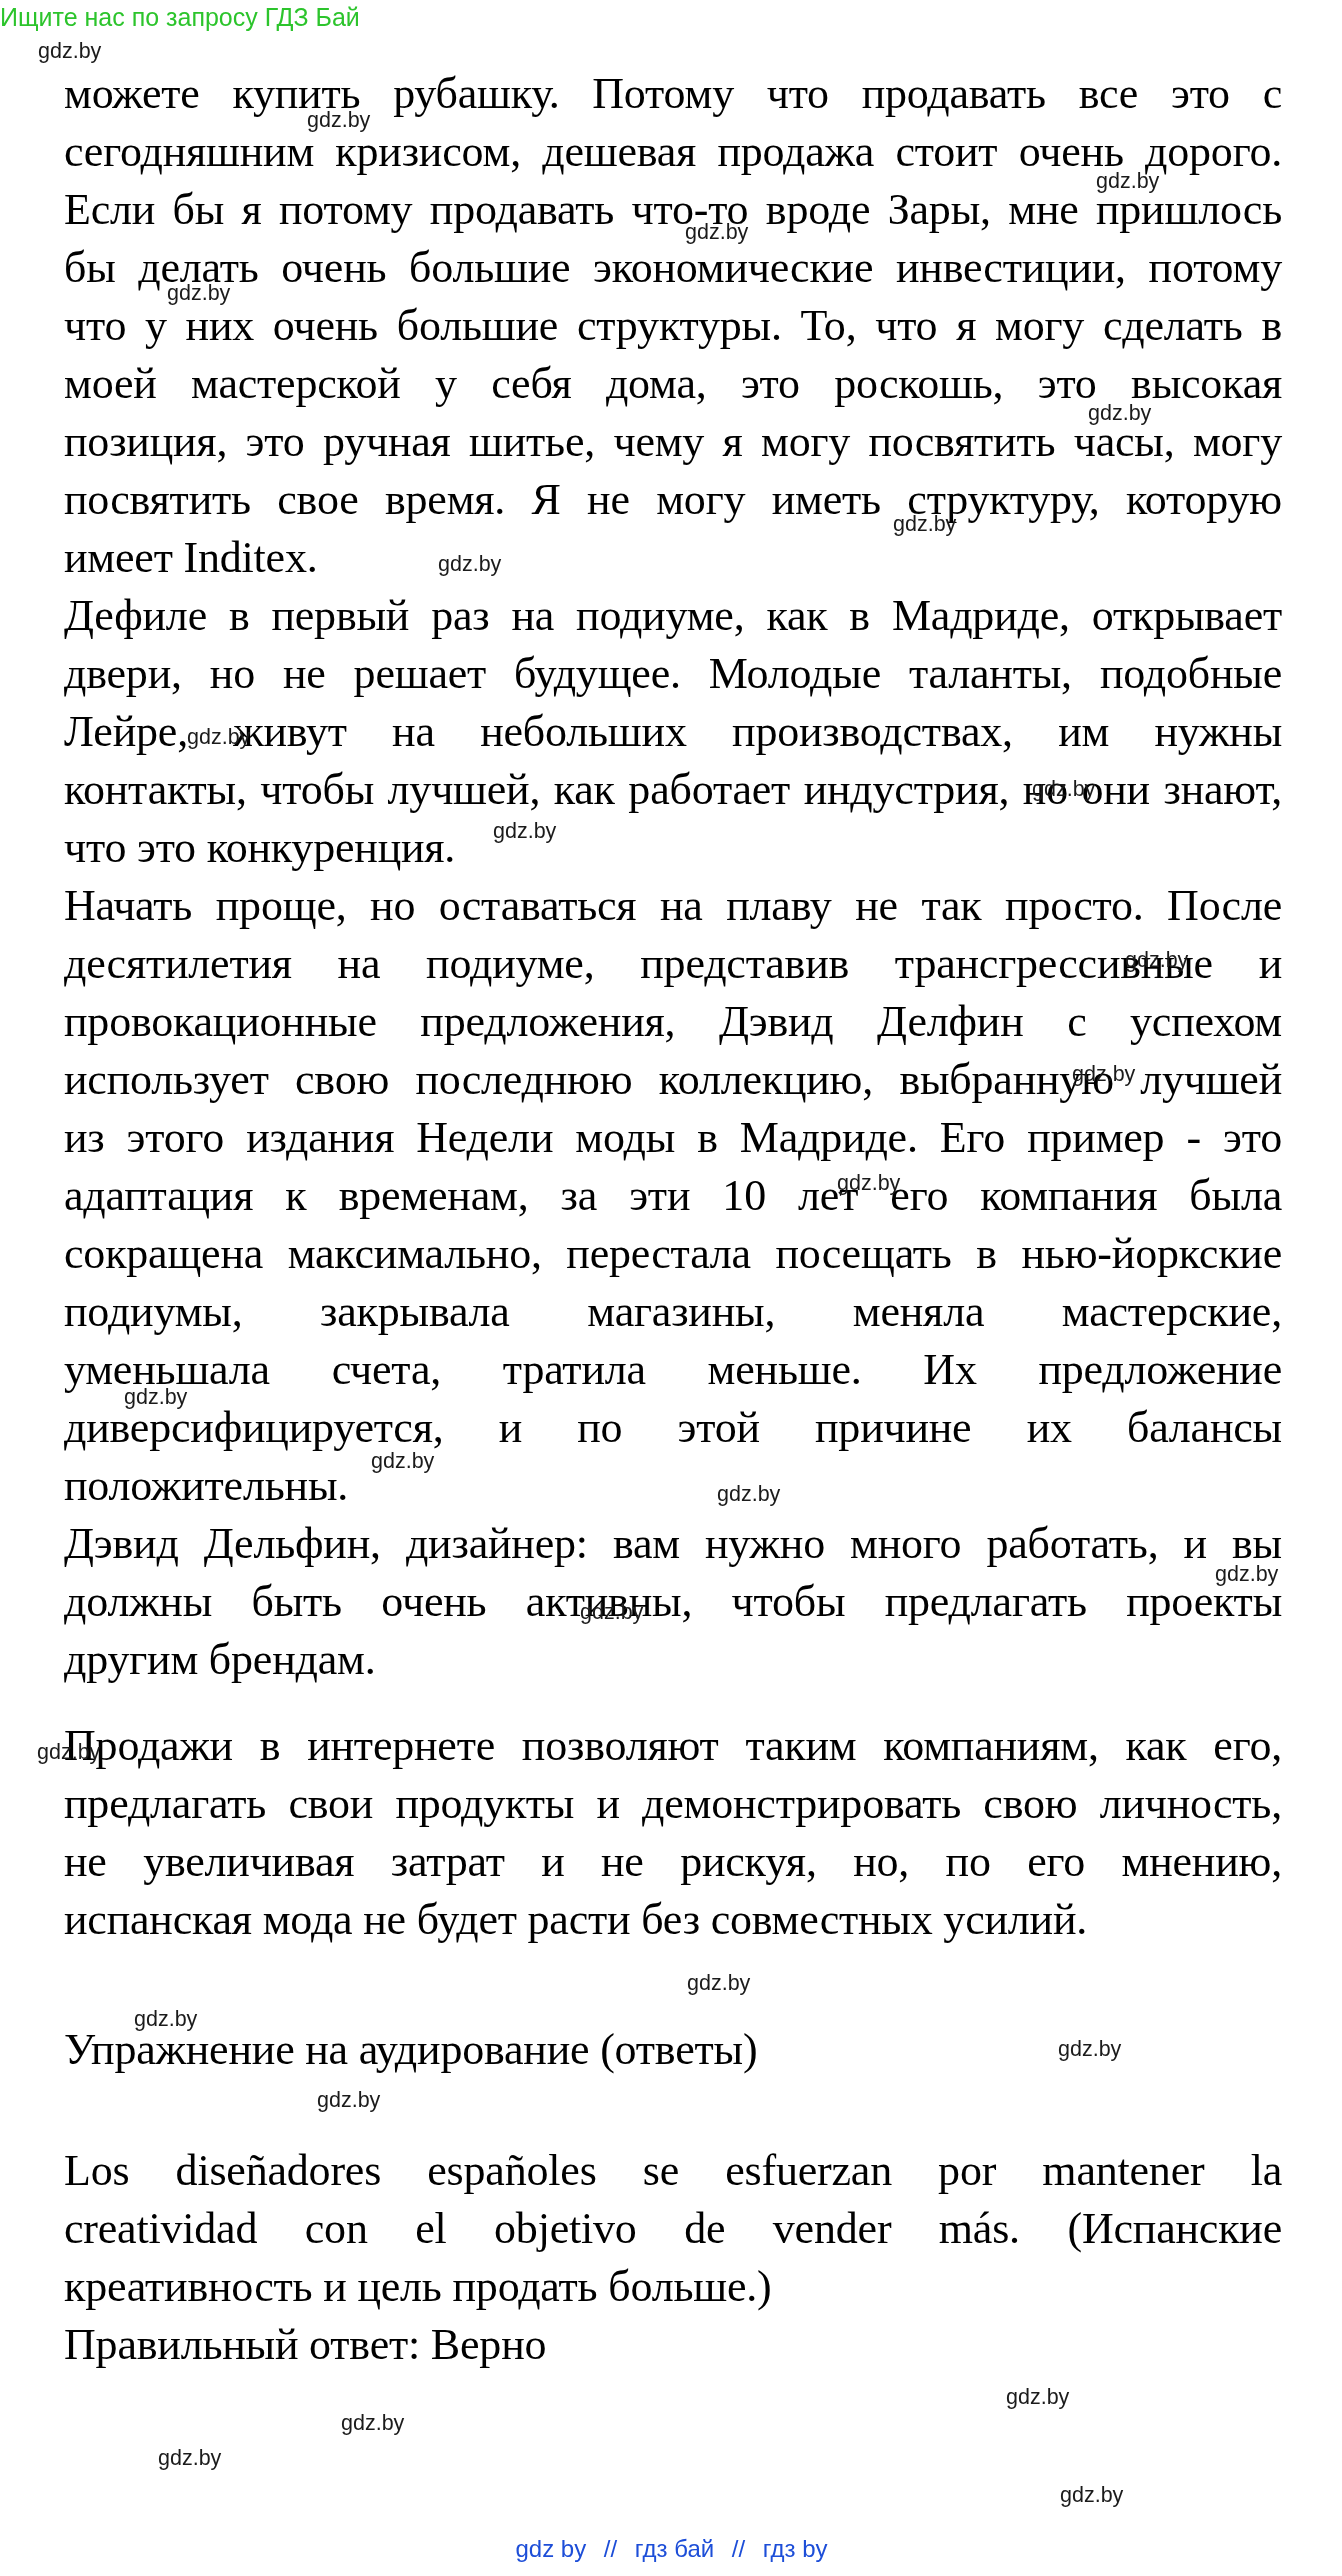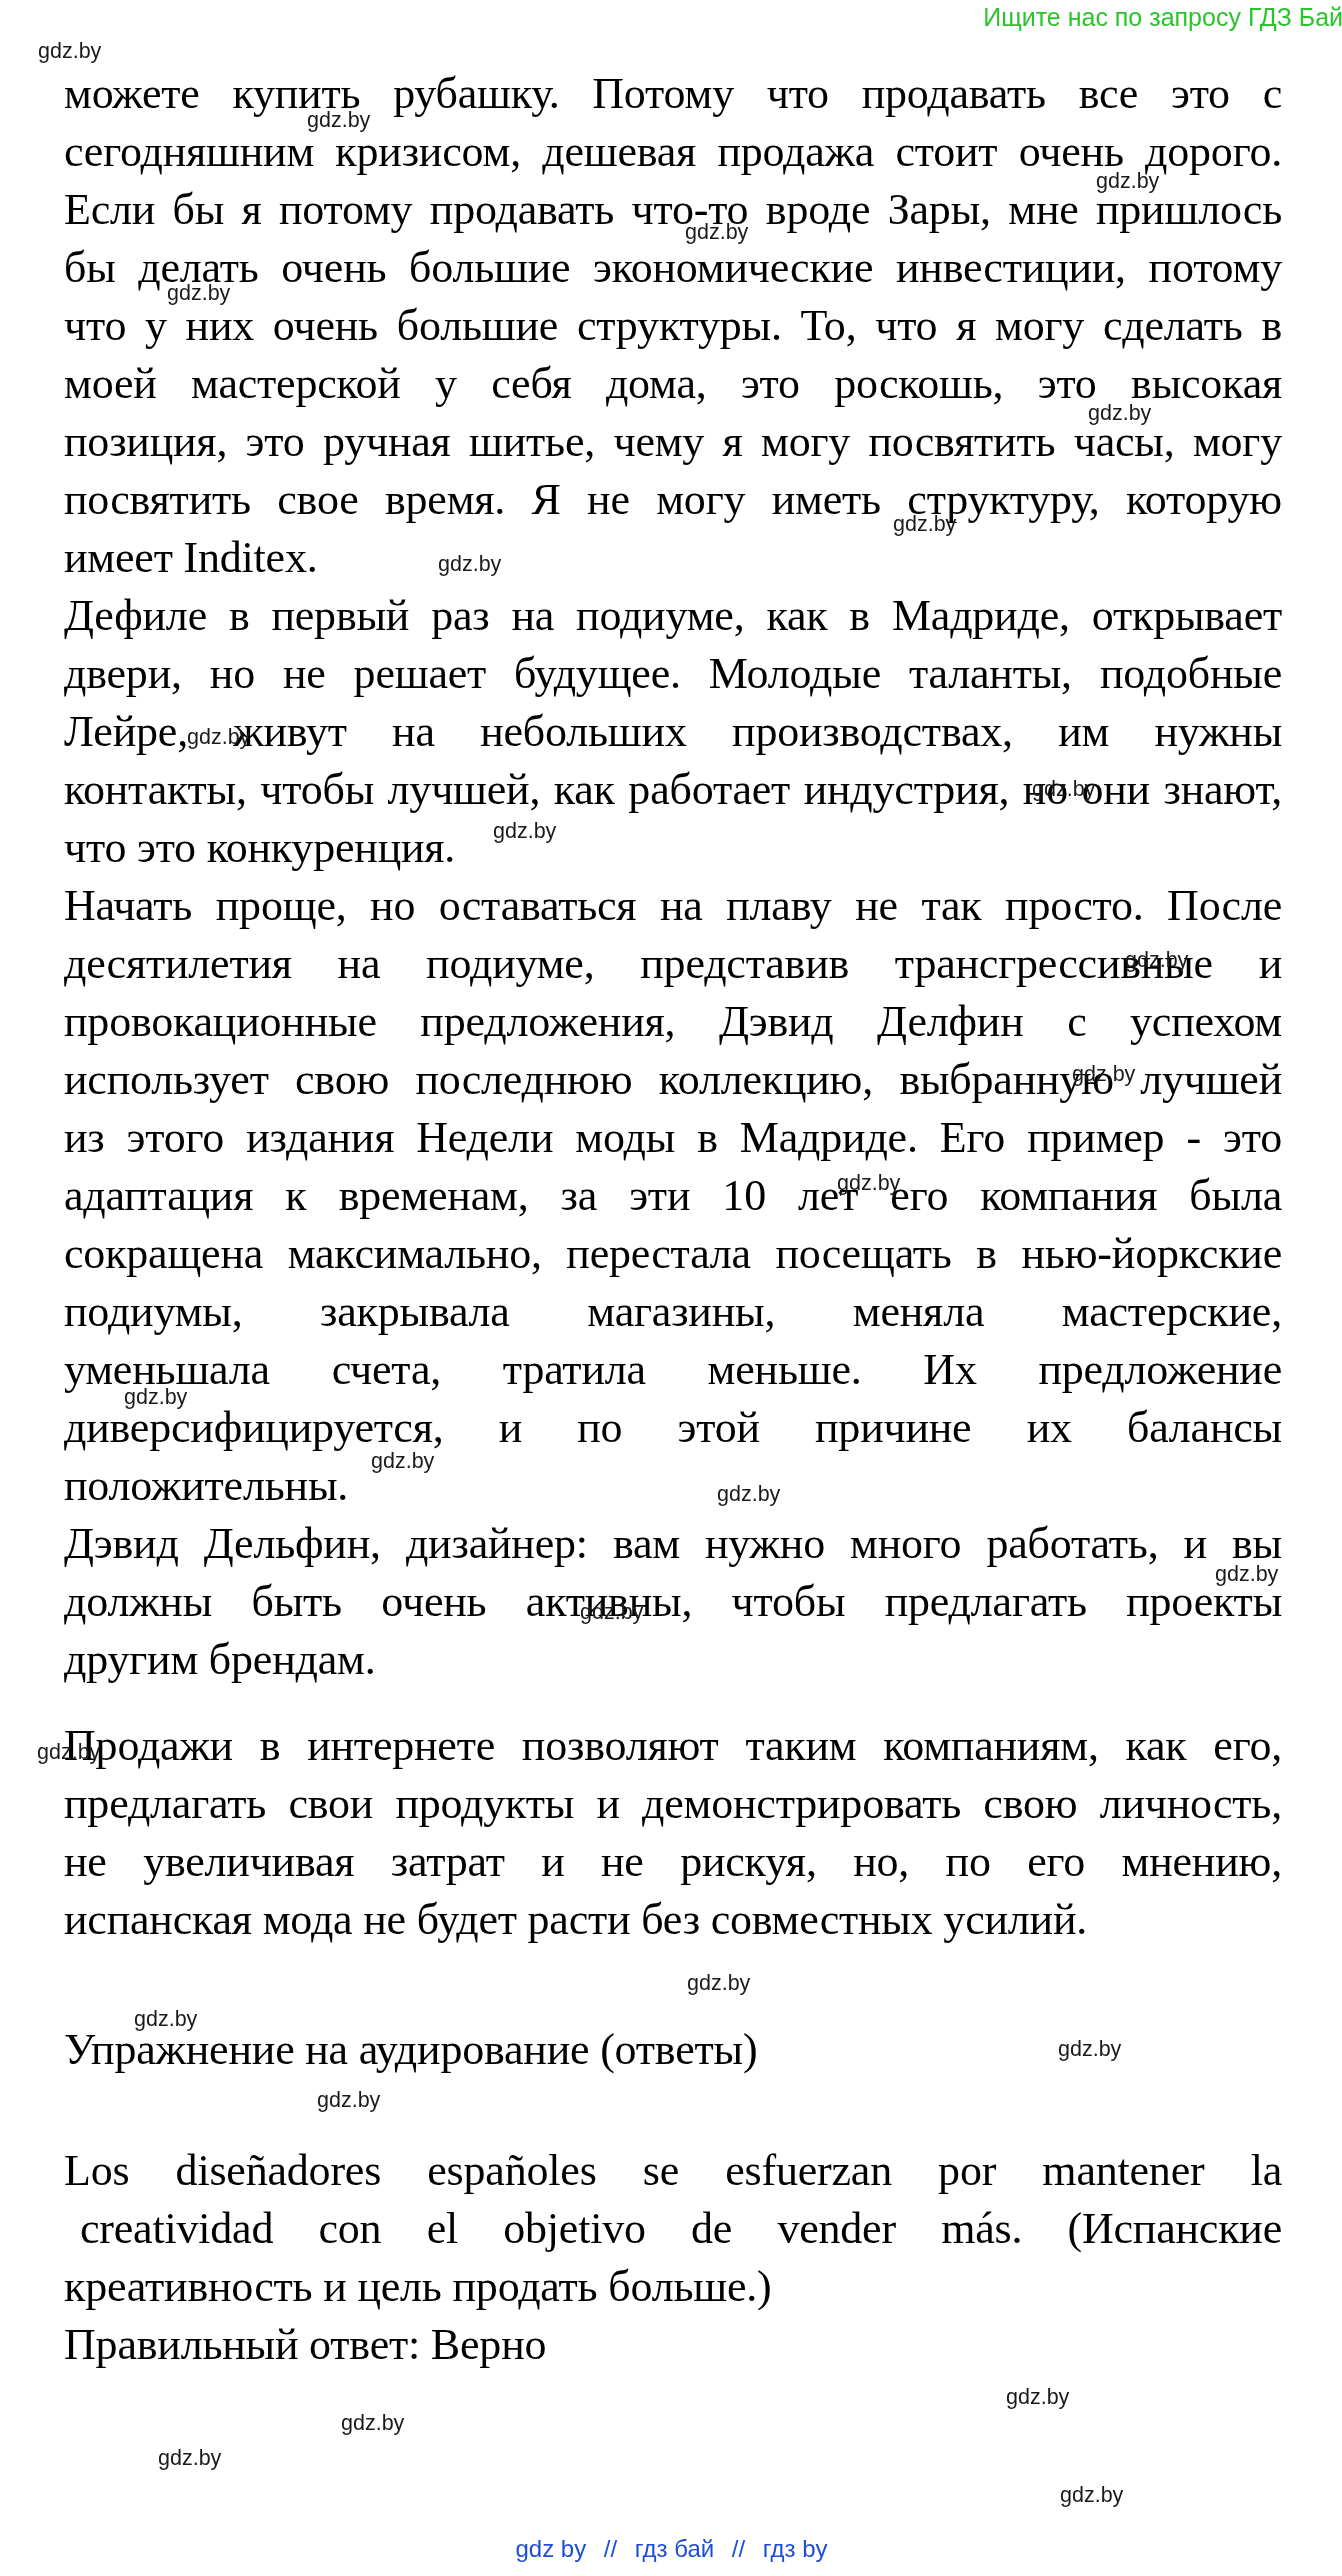--- a/index.html
+++ b/index.html
@@ -9,21 +9,21 @@
     height: 2576px;
     background: #ffffff;
     margin: 0 auto;
     overflow: hidden;
     font-family: "Liberation Serif", "DejaVu Serif", serif;
     color: #000000;
   }
   .site-header {
     position: absolute;
     top: 3.2px; left: 0; right: 0;
-    text-align: right;
+    text-align: left;
     font-family: "Liberation Sans", "DejaVu Sans", sans-serif;
     font-size: 25px;
     font-weight: 400;
   }
   .text-block {
     position: absolute;
     left: 64px;
     width: 1218px;
   }
   .tline {
@@ -92,21 +92,21 @@
       <div class="tline just" style="height: 58px; line-height: 58px; margin-top: 28px;">Продажи в интернете позволяют таким компаниям, как его,</div>
       <div class="tline just" style="height: 58px; line-height: 58px;">предлагать свои продукты и демонстрировать свою личность,</div>
       <div class="tline just" style="height: 58px; line-height: 58px;">не увеличивая затрат и не рискуя, но, по его мнению,</div>
       <div class="tline left" style="height: 58px; line-height: 58px;">испанская мода не будет расти без совместных усилий.</div>
     </div>
   <div class="text-block" style="top: 2021px;">
       <div class="tline left" style="height: 58px; line-height: 58px;">Упражнение на аудирование (ответы)</div>
     </div>
   <div class="text-block" style="top: 2142px;">
       <div class="tline just" style="height: 58px; line-height: 58px;">Los diseñadores españoles se esfuerzan por mantener la</div>
-      <div class="tline just" style="height: 58px; line-height: 58px; margin-left: 16px;">creatividad con el objetivo de vender más. (Испанские</div>
+      <div class="tline just" style="height: 58px; line-height: 58px;">creatividad con el objetivo de vender más. (Испанские</div>
       <div class="tline left" style="height: 58px; line-height: 58px;">креативность и цель продать больше.)</div>
       <div class="tline left" style="height: 58px; line-height: 58px;">Правильный ответ: Верно</div>
     </div>
 
   <div id="watermark-layer">
       <span class="wm" style="left: 38px; top: 41px; color: rgb(27, 27, 27);">gdz.by</span>
       <span class="wm" style="left: 307px; top: 110px; color: rgb(27, 27, 27);">gdz.by</span>
       <span class="wm" style="left: 1096px; top: 171px; color: rgb(27, 27, 27);">gdz.by</span>
       <span class="wm" style="left: 685px; top: 222px; color: rgb(27, 27, 27);">gdz.by</span>
       <span class="wm" style="left: 167px; top: 283px; color: rgb(27, 27, 27);">gdz.by</span>

